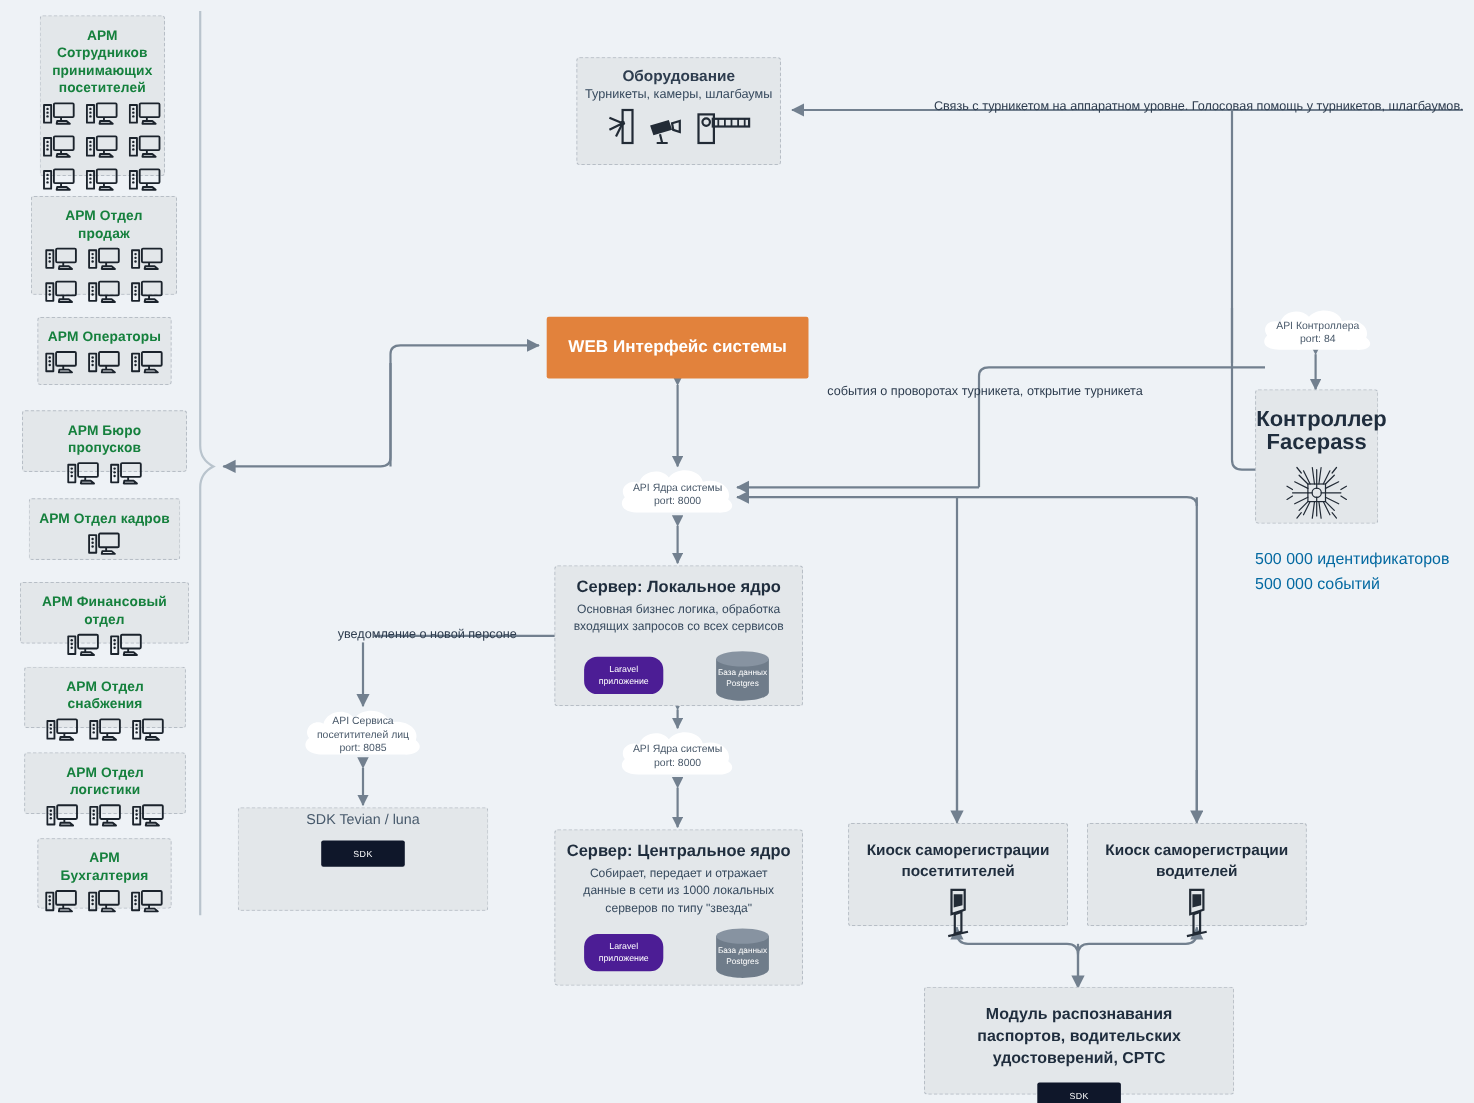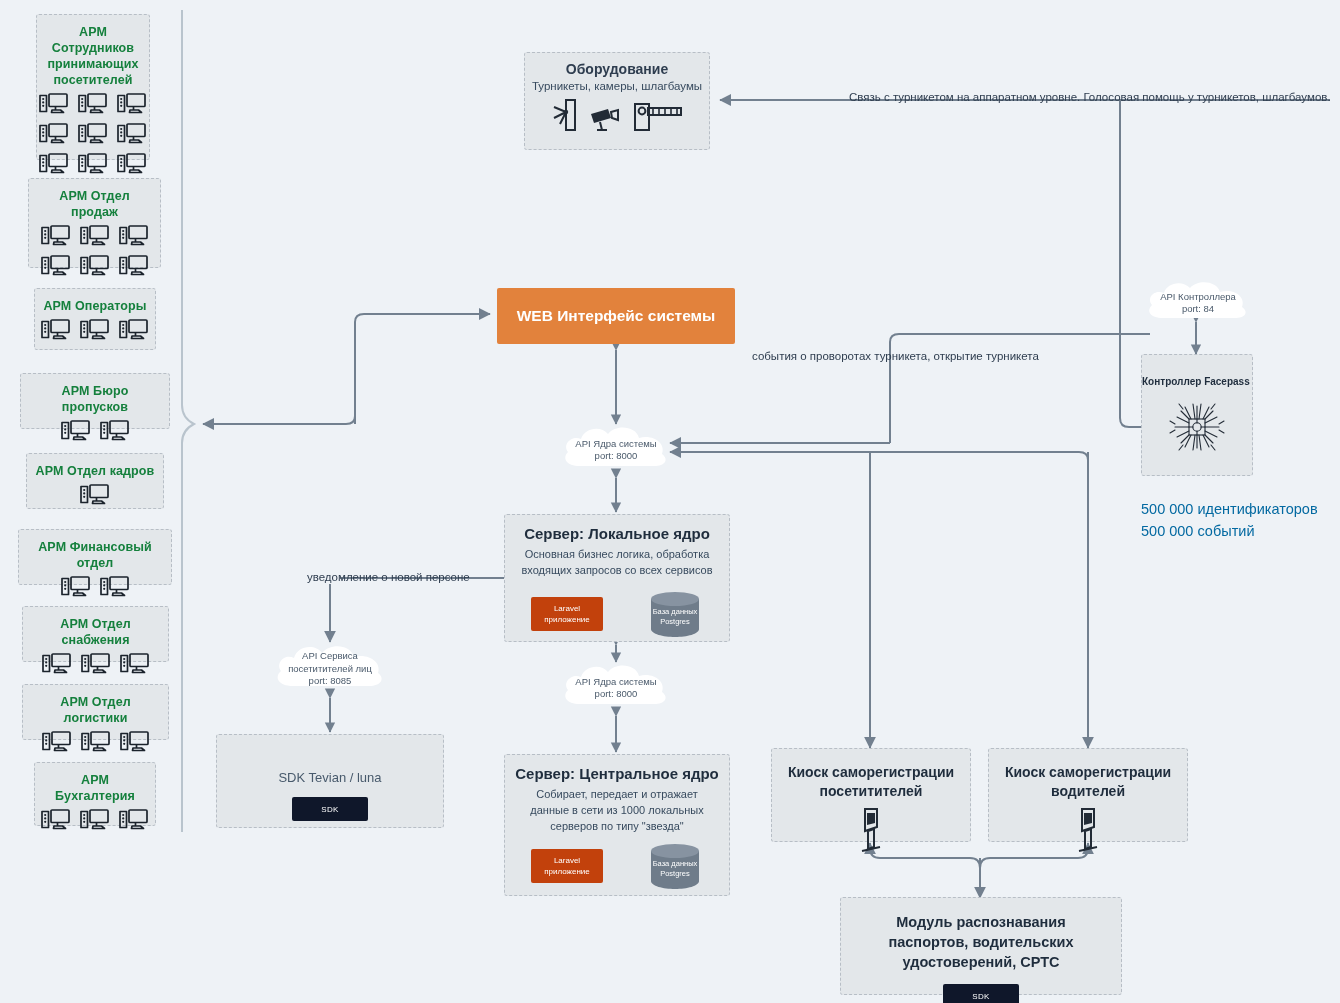--- a/index.html
+++ b/index.html
@@ -55,40 +55,40 @@
   .cloud .cloud-txt{
     position:relative;z-index:2;text-align:center;font-size:9.5px;line-height:12.5px;color:#4a5a6b;
   }
   .cloud svg{position:absolute;left:0;top:0;z-index:1;}
 
   
   .server .st{font-weight:700;font-size:15px;text-align:center;padding-top:10px;color:#1f2d3d;}
   .server .sd{font-size:11px;line-height:16px;text-align:center;padding:4px 12px 0 12px;color:#374a5e;}
   .srow{display:flex;align-items:center;justify-content:center;gap:0px;padding-top:12px;}
   .laravel{
-    width:72px;height:34px;background:#c2410c;border-radius:2px;
+    width:72px;height:34px;background:#4c1d95;border-radius:12px;
     display:flex;flex-direction:column;align-items:center;justify-content:center;
     color:#fff;font-size:8px;line-height:11px;text-align:center;
   }
   .dbwrap{width:56px;height:48px;}
 
   
   .mod .mt{font-weight:700;font-size:15px;text-align:center;padding-top:12px;color:#1f2d3d;line-height:20px;}
-  .mod .ms{font-size:13px;text-align:center;padding-top:2px;color:#485a6c;margin-top:33px;}
+  .mod .ms{font-size:13px;text-align:center;padding-top:2px;color:#485a6c;}
   .sdk{
     width:76px;height:24px;background:#0f172a;border-radius:2px;margin:12px auto 0 auto;
     display:flex;align-items:center;justify-content:center;color:#fff;font-size:8px;letter-spacing:.4px;
   }
 
   
   .kiosk .kt{font-weight:700;font-size:14px;line-height:19px;text-align:center;padding-top:14px;color:#1f2d3d;}
   .kiosk .kicon{display:flex;justify-content:center;padding-top:6px;}
 
   
-  #facepass .ft{font-weight:700;font-size:10px;line-height:21px;padding-top:16px;color:#1f2d3d;}
+  #facepass .ft{font-weight:700;font-size:20px;line-height:21px;text-align:center;padding-top:16px;color:#1f2d3d;}
   #facepass .ficon{display:flex;justify-content:center;padding-top:6px;}
 
   #capacity{position:absolute;left:1141px;top:498px;font-size:14.5px;line-height:22px;color:#0369a1;}
 </style>
 </head>
 <body>
 
 <div id="stage">
 
   <svg id="wires" viewBox="0 0 1340 1003">

